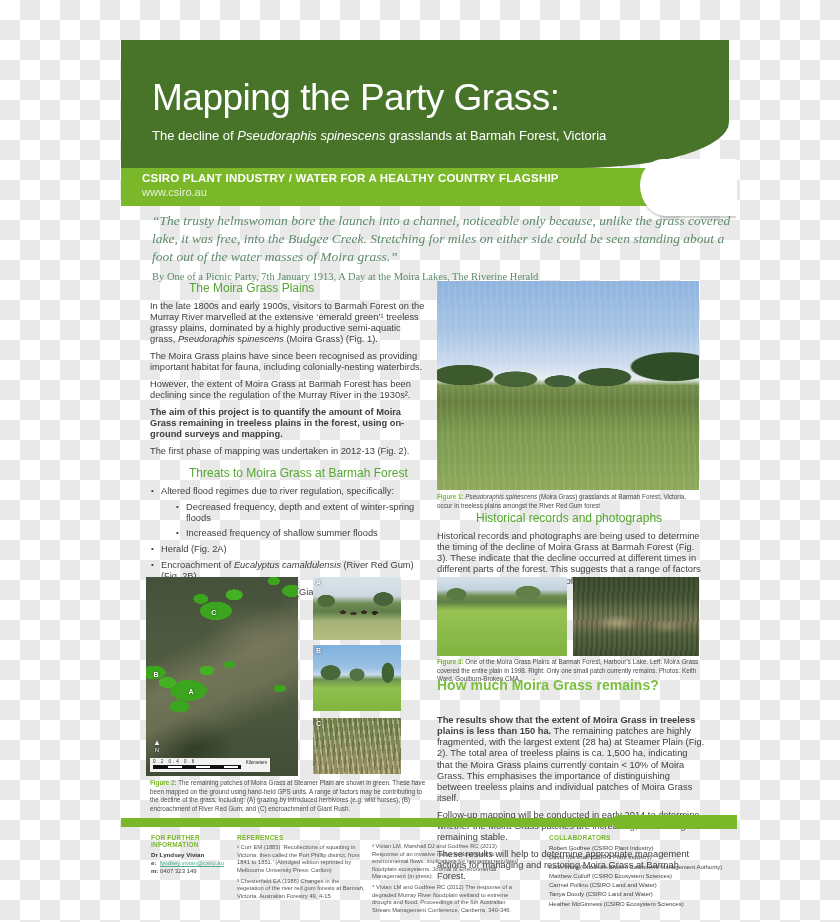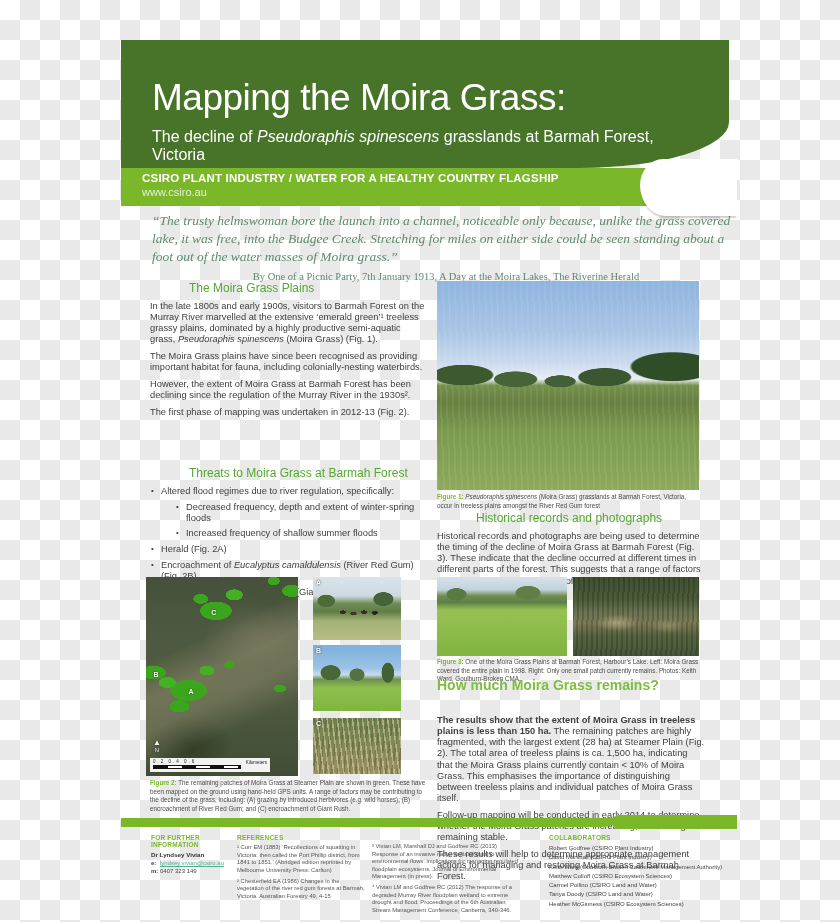--- a/index.html
+++ b/index.html
@@ -14,39 +14,39 @@
   .header-dark {
     position:absolute; left:121px; top:40px; width:608px; height:128px;
     background:#48742a; border-bottom-right-radius:150px 46px;
   }
   .header-light {
     position:absolute; left:121px; top:168px; width:608px; height:38px;
     background:#7ab829;
   }
   .title-block { position:absolute; left:152px; top:78px; width:520px; color:#fff; }
   .poster-title { font-size:37px; font-weight:normal; letter-spacing:-0.5px; line-height:1.1; }
-  .poster-subtitle { font-size:16px; margin-top:9px; }
+  .poster-subtitle { font-size:13px; margin-top:9px; }
   .poster-author { font-size:9px; margin-top:7px; color:rgba(255,255,255,.95); }
   .banner-text { position:absolute; left:142px; top:172px; color:#fff; }
   .banner-line1 { font-size:11.5px; font-weight:bold; letter-spacing:.2px; }
   .banner-line2 { font-size:11px; color:rgba(255,255,255,.8); margin-top:2px; }
   .logo-blob {
     position:absolute; left:640px; top:159px; width:97px; height:57px;
     background:#fff; border-radius:30px 0 0 34px / 34px 0 0 40px;
     box-shadow:0 3px 2px -1px rgba(0,0,0,.20);
   }
   
   .quote-block { position:absolute; left:152px; top:212px; width:588px; }
   .quote-text {
     font-family:"Liberation Serif", serif; font-style:italic;
     font-size:13.5px; line-height:1.35; color:#5d8a6b;
   }
   .quote-attr {
     font-family:"Liberation Serif", serif; font-size:10.5px; color:#5d8a6b;
-    text-align:center; margin-top:4px;
+    text-align:left; margin-top:4px;
   }
   
   .h2 { font-size:12px; font-weight:normal; color:#55a82f; margin-bottom:6px;margin-left:39px; }
   .body-p { font-size:9.3px; line-height:1.2; color:#3e3e3e; margin-bottom:5.5px; }
   .b { font-weight:bold; }
   .it { font-style:italic; }
   .caption { font-size:6.3px; line-height:1.35; color:#4a4a4a; }
   .cap-label { color:#7ab829; font-weight:bold; }
   
   .col-left-1 { position:absolute; left:150px; top:281px; width:278px; }
@@ -157,41 +157,42 @@
   .collab-list li { font-size:6px; color:#444; line-height:1.55; }
 </style>
 </head>
 <body>
 
 <div id="canvas">
 
   <div class="header-dark"></div>
   <div class="header-light"></div>
   <div class="title-block">
-    <div class="poster-title">Mapping the Moira Grass:</div>
+    <div class="poster-title">Mapping the Party Grass:</div>
     <div class="poster-subtitle"><span>The decline of </span><span class="it">Pseudoraphis spinescens</span><span> grasslands at Barmah Forest, Victoria</span></div>
   </div>
   <div class="banner-text">
     <div class="banner-line1">CSIRO PLANT INDUSTRY / WATER FOR A HEALTHY COUNTRY FLAGSHIP</div>
     <div class="banner-line2">www.csiro.au</div>
   </div>
   <div class="logo-blob">
     
   </div>
 
   <div class="quote-block">
     <div class="quote-text">“The trusty helmswoman bore the launch into a channel, noticeable only because, unlike the grass covered lake, it was free, into the Budgee Creek. Stretching for miles on either side could be seen standing about a foot out of the water masses of Moira grass.”</div>
     <div class="quote-attr">By One of a Picnic Party, 7th January 1913, A Day at the Moira Lakes, The Riverine Herald</div>
   </div>
 
   <div class="col-left-1">
     <div class="h2">The Moira Grass Plains</div>
     <p class="body-p"><span>In the late 1800s and early 1900s, visitors to Barmah Forest on the Murray River marvelled at the extensive ‘emerald green’¹ treeless grassy plains, dominated by a highly productive semi-aquatic grass, </span><span class="it">Pseudoraphis spinescens</span><span> (Moira Grass) (Fig. 1).</span></p>
     <p class="body-p">The Moira Grass plains have since been recognised as providing important habitat for fauna, including colonially-nesting waterbirds.</p>
     <p class="body-p">However, the extent of Moira Grass at Barmah Forest has been declining since the regulation of the Murray River in the 1930s².</p>
+    <p class="body-p b">The aim of this project is to quantify the amount of Moira Grass remaining in treeless plains in the forest, using on-ground surveys and mapping.</p>
     <p class="body-p">The first phase of mapping was undertaken in 2012-13 (Fig. 2).</p>
   </div>
 
   <div class="col-left-2">
     <div class="h2">Threats to Moira Grass at Barmah Forest</div>
     <ul class="bullets">
       <li><span>Altered flood regimes due to river regulation, specifically:</span>
         <ul class="sub">
           <li>Decreased frequency, depth and extent of winter-spring floods</li>
           <li>Increased frequency of shallow summer floods</li>

